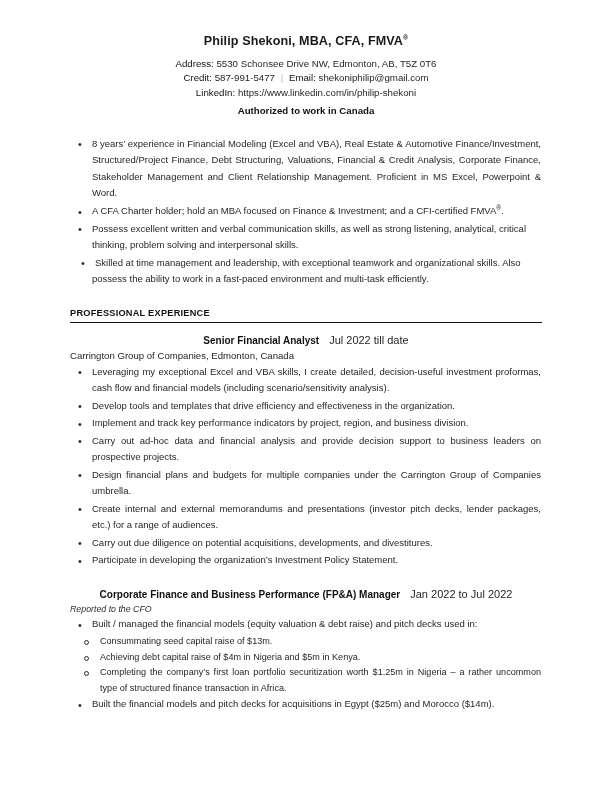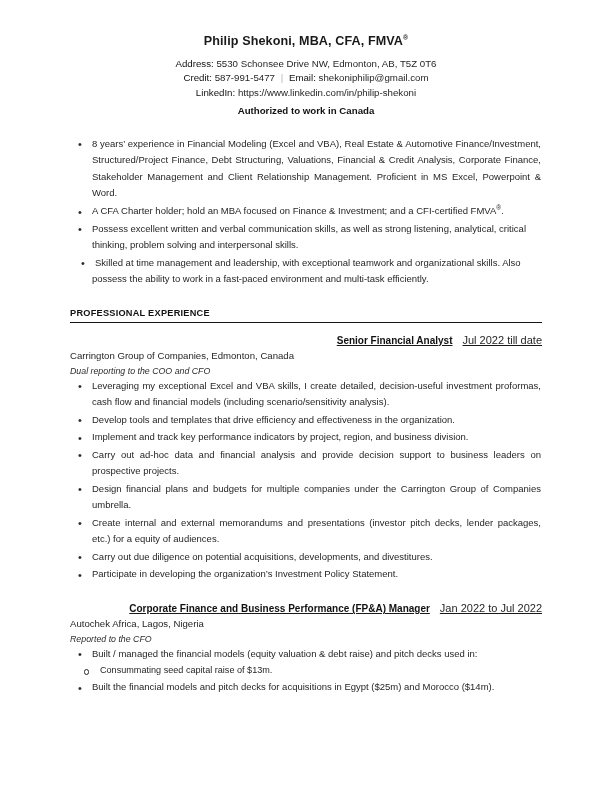--- a/index.html
+++ b/index.html
@@ -137,24 +137,23 @@
 
   
   .job {
     margin-bottom: 2px;
   }
   .job + .job {
     margin-top: 17px;
   }
   .job-headline {
     display: flex;
-    justify-content: flex-end;
+    justify-content: center;
     align-items: baseline;
     gap: 10px;
-    text-decoration: underline;
   }
   .job-title {
     font-size: 10px;
     font-weight: bold;
     color: #111;
     line-height: 1.5;
   }
   .job-date {
     font-size: 11px;
     color: #262626;
@@ -217,48 +216,48 @@
 
   <div class="section">
     <div class="section-title">PROFESSIONAL EXPERIENCE</div>
 
     <div class="job">
       <div class="job-headline">
         <span class="job-title">Senior Financial Analyst</span>
         <span class="job-date">Jul 2022 till date</span>
       </div>
       <div class="job-company">Carrington Group of Companies, Edmonton, Canada</div>
-      <div class="job-reporting">Dual reporting to the COO and CFO</div>
 
       <ul class="bullets job-bullets">
         <li class="justify">Leveraging my exceptional Excel and VBA skills, I create detailed, decision-useful investment proformas, cash flow and financial models (including scenario/sensitivity analysis).</li>
         <li>Develop tools and templates that drive efficiency and effectiveness in the organization.</li>
         <li>Implement and track key performance indicators by project, region, and business division.</li>
         <li class="justify">Carry out ad-hoc data and financial analysis and provide decision support to business leaders on prospective projects.</li>
         <li class="justify">Design financial plans and budgets for multiple companies under the Carrington Group of Companies umbrella.</li>
-        <li class="justify">Create internal and external memorandums and presentations (investor pitch decks, lender packages, etc.) for a equity of audiences.</li>
+        <li class="justify">Create internal and external memorandums and presentations (investor pitch decks, lender packages, etc.) for a range of audiences.</li>
         <li>Carry out due diligence on potential acquisitions, developments, and divestitures.</li>
         <li>Participate in developing the organization’s Investment Policy Statement.</li>
       </ul>
     </div>
 
     <div class="job">
       <div class="job-headline">
         <span class="job-title">Corporate Finance and Business Performance (FP&amp;A) Manager</span>
         <span class="job-date">Jan 2022 to Jul 2022</span>
       </div>
-      <div class="job-company">Autochek Africa, Lagos, Nigeria</div>
       <div class="job-reporting">Reported to the CFO</div>
 
       <ul class="bullets job-bullets">
         <li>Built / managed the financial models (equity valuation &amp; debt raise) and pitch decks used in:</li>
       </ul>
 
       <ul class="subbullets">
         <li>Consummating seed capital raise of $13m.</li>
+        <li>Achieving debt capital raise of $4m in Nigeria and $5m in Kenya.</li>
+        <li class="justify">Completing the company’s first loan portfolio securitization worth $1.25m in Nigeria – a rather uncommon type of structured finance transaction in Africa.</li>
       </ul>
 
       <ul class="bullets">
         <li>Built the financial models and pitch decks for acquisitions in Egypt ($25m) and Morocco ($14m).</li>
       </ul>
     </div>
 
   </div>
 </div>
 

